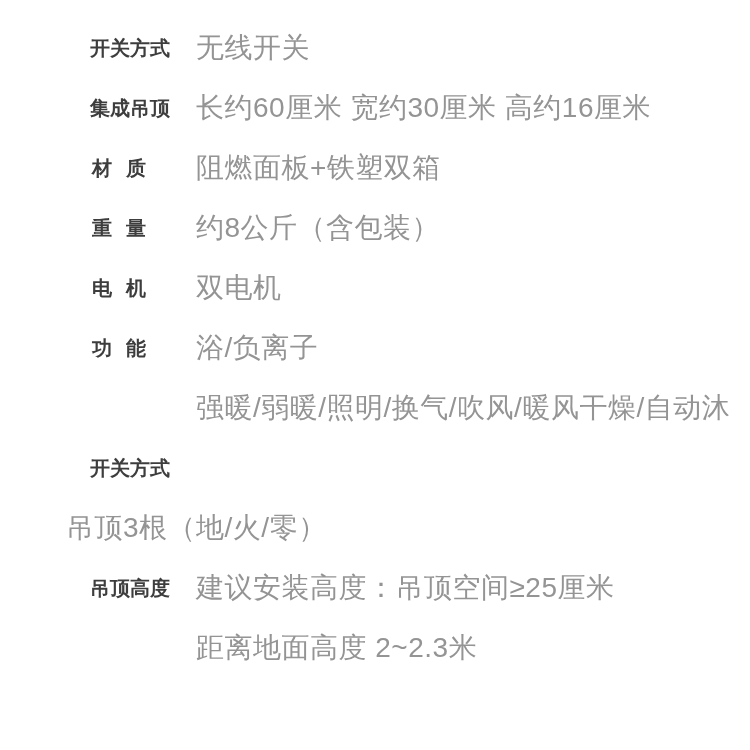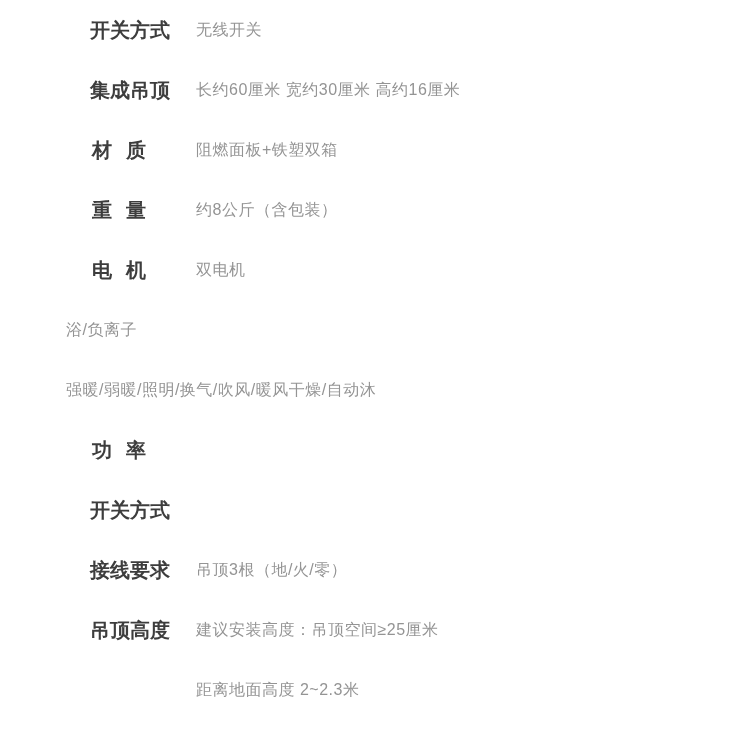--- a/index.html
+++ b/index.html
@@ -10,21 +10,21 @@
     width: 750px;
     height: 750px;
     background: #ffffff;
     font-family: "Liberation Sans", sans-serif;
     overflow: hidden;
   }
   .spec-sheet {
     width: 633px;
     height: 750px;
     box-sizing: border-box;
-    padding: 0 30px 0 30px;
+    padding: 18px 30px 0 30px;
     position: relative;
   }
   .spec-row {
     display: flex;
     align-items: flex-start;
     width: 100%;
   }
   .spec-label {
     width: 130px;
     min-width: 130px;
@@ -37,21 +37,21 @@
     white-space: nowrap;
     letter-spacing: 0px;
   }
   .spec-label.spaced {
     letter-spacing: 14px;
     padding-left: 62px;
   }
   .spec-value {
     flex: 1;
     color: #949494;
-    font-size: 16px;
+    font-size: 28px;
     line-height: 60px;
     white-space: pre;
     padding-left: 36px;
     letter-spacing: 0.5px;
   }
   .spec-value .cont {
     display: block;
     line-height: 60px;
   }
 </style>
@@ -74,31 +74,30 @@
       </div>
       <div class="spec-row">
         <div class="spec-label spaced">重量</div>
         <div class="spec-value"><span class="cont">约8公斤（含包装）</span></div>
       </div>
       <div class="spec-row">
         <div class="spec-label spaced">电机</div>
         <div class="spec-value"><span class="cont">双电机</span></div>
       </div>
       <div class="spec-row">
+        <div class="spec-label spaced">功能</div>
         <div class="spec-value"><span class="cont">浴/负离子</span><span class="cont">强暖/弱暖/照明/换气/吹风/暖风干燥/自动沐</span></div>
       </div>
       <div class="spec-row">
-        <div class="spec-label spaced">功率</div>
         <div class="spec-value"></div>
       </div>
       <div class="spec-row">
         <div class="spec-label">开关方式</div>
       </div>
       <div class="spec-row">
-        <div class="spec-label">接线要求</div>
         <div class="spec-value"><span class="cont">吊顶3根（地/火/零）</span></div>
       </div>
       <div class="spec-row">
         <div class="spec-label">吊顶高度</div>
         <div class="spec-value"><span class="cont">建议安装高度：吊顶空间≥25厘米</span><span class="cont">距离地面高度 2~2.3米</span></div>
       </div>
     </div>
 </div>
 
 </body></html>

